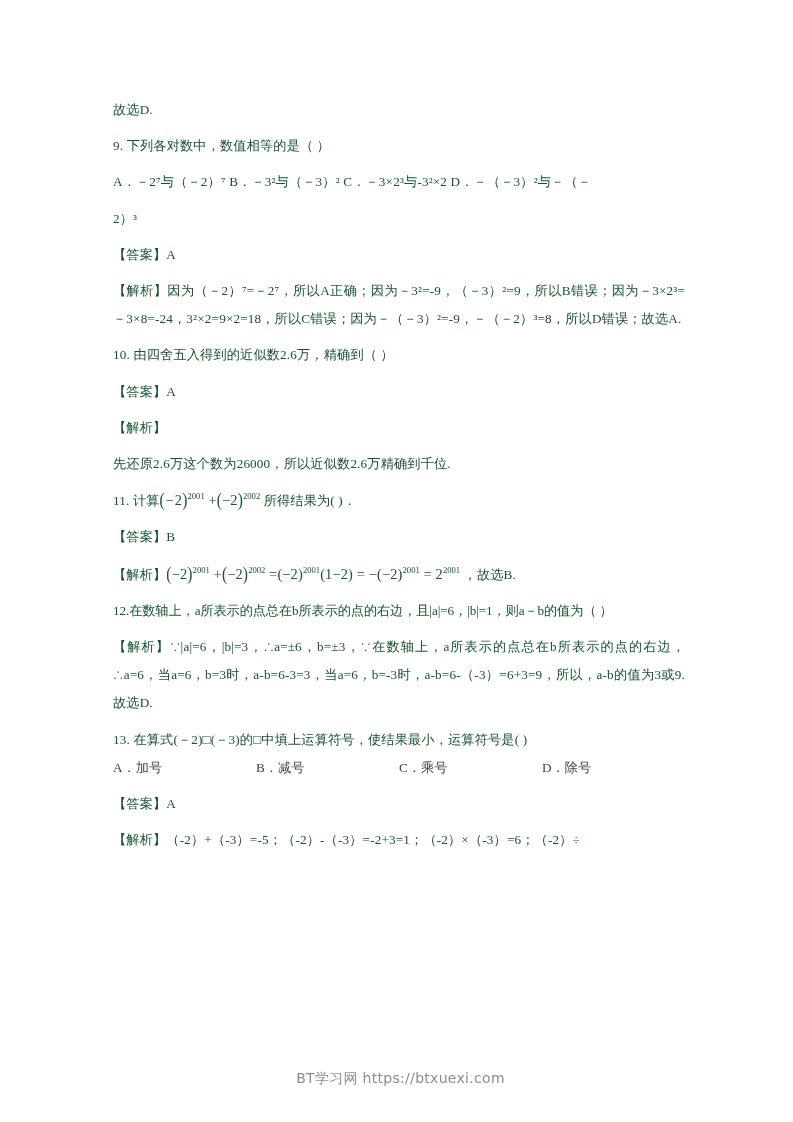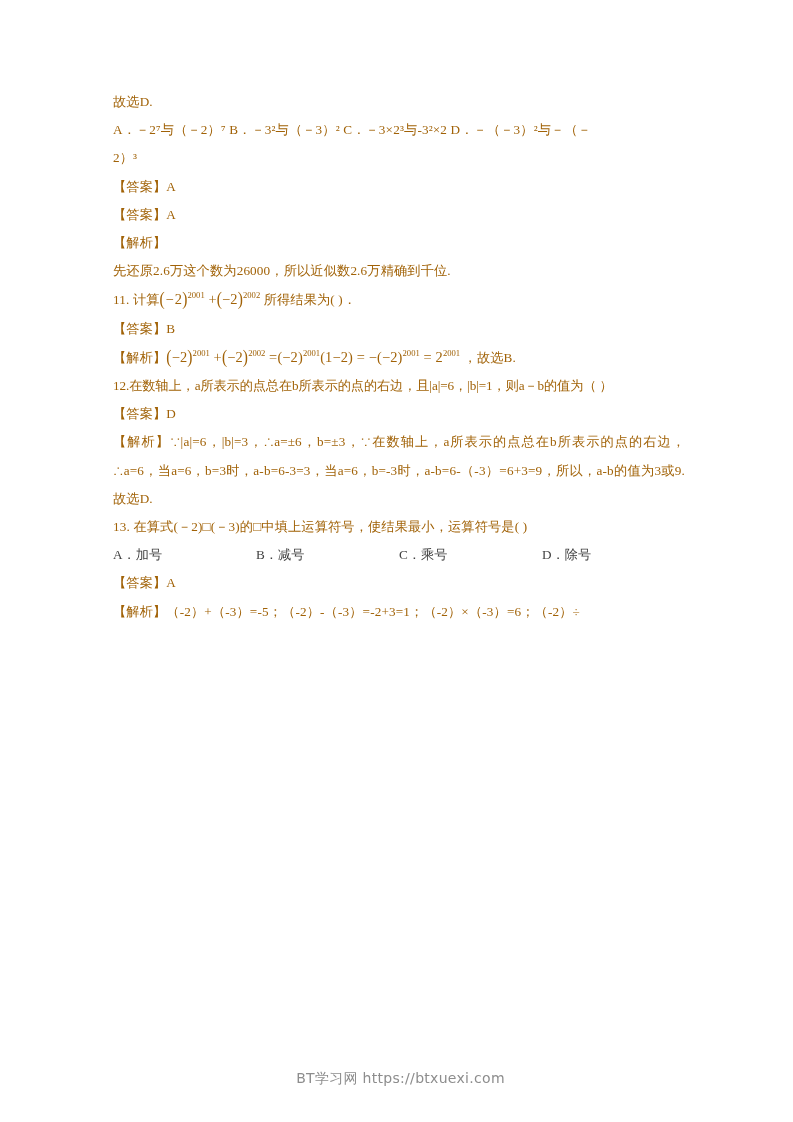--- a/index.html
+++ b/index.html
@@ -24,23 +24,24 @@
   }
   .content {
     position: absolute;
     left: 113px;
     top: 88px;
     width: 572px;
   }
   .line {
     font-size: 13.2px;
     line-height: 28.2px;
-    color: #a16207;
+    color: #14532d;
     white-space: nowrap;
     letter-spacing: 0.15px;
+    margin-top: 8px;
   }
   .line.wrap {
     white-space: normal;
   }
   
   .opts {
     display: block;
     font-size: 13.2px;
     line-height: 28.2px;
     color: #404040;
@@ -91,49 +92,57 @@
 </style>
 </head>
 <body>
 
 <div class="page">
 
   <div class="content">
 
     <div class="line">故选D.</div>
 
+    <div class="line">
+      <span>9.</span>
+      <span>下列各对数中，数值相等的是（      ）</span>
+    </div>
     <div class="line">A．－2⁷与（－2）⁷        B．－3²与（－3）²        C．－3×2³与-3²×2  D．－（－3）²与－（－</div>
     <div class="line">2）³</div>
 
     <div class="line">
       <span>【答案】</span><span>A</span>
     </div>
+    <div class="line wrap justify">
+      <span>【解析】</span><span>因为（－2）⁷=－2⁷，所以A正确；因为－3²=-9，（－3）²=9，所以B错误；因为－3×2³=－3×8=-24，3²×2=9×2=18，所以C错误；因为－（－3）²=-9，－（－2）³=8，所以D错误；故选A.</span>
+    </div>
 
+    <div class="line">
+      <span>10.</span>
+      <span>由四舍五入得到的近似数2.6万，精确到（      ）</span>
+    </div>
     <div class="line">
       <span>【答案】</span><span>A</span>
     </div>
     <div class="line">【解析】</div>
     <div class="line">先还原2.6万这个数为26000，所以近似数2.6万精确到千位.</div>
 
     <div class="line">
       <span>11.</span>
       <span>计算</span><span class="math"><span class="big2 paren-tall">(</span><span class="mvar">−</span>2<span class="big2 paren-tall">)</span><span class="mathsup">2001</span> +<span class="big2 paren-tall">(</span>−2<span class="big2 paren-tall">)</span><span class="mathsup">2002</span></span> <span>所得结果为(      )．</span>
     </div>
     <div class="line">
       <span>【答案】</span><span>B</span>
     </div>
     <div class="line">
       <span>【解析】</span><span class="math"><span class="big2 paren-tall">(</span>−2<span class="big2 paren-tall">)</span><span class="mathsup">2001</span> +<span class="big2 paren-tall">(</span>−2<span class="big2 paren-tall">)</span><span class="mathsup">2002</span> =(−2)<span class="mathsup">2001</span>(1−2) = −(−2)<span class="mathsup">2001</span> = 2<span class="mathsup">2001</span></span> <span>，故选B.</span>
     </div>
 
     <div class="line tight">
       <span>12.</span><span>在数轴上，a所表示的点总在b所表示的点的右边，且|a|=6，|b|=1，则a－b的值为（      ）</span>
-    </div>
-    <div class="line">
-      <span>【答案】</span><span>D</span>
     </div>
     <div class="line wrap justify">
       <span>【解析】</span><span>∵|a|=6，|b|=3，∴a=±6，b=±3，∵在数轴上，a所表示的点总在b所表示的点的右边，∴a=6，当a=6，b=3时，a-b=6-3=3，当a=6，b=-3时，a-b=6-（-3）=6+3=9，所以，a-b的值为3或9. 故选D.</span>
     </div>
 
     <div class="line">
       <span>13.</span>
       <span>在算式(－2)□(－3)的□中填上运算符号，使结果最小，运算符号是(      )</span>
     </div>
     <div class="opts w4">

